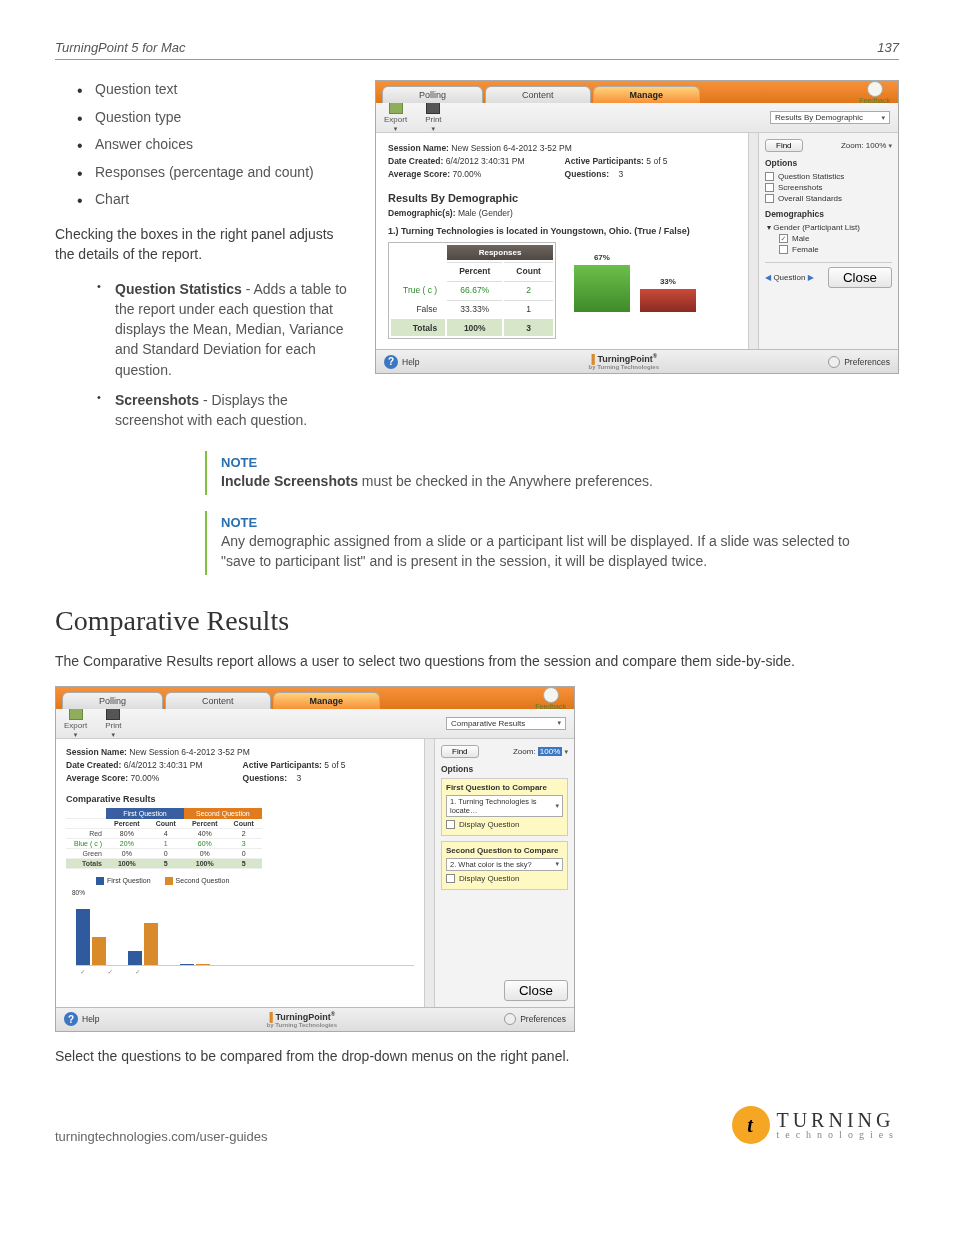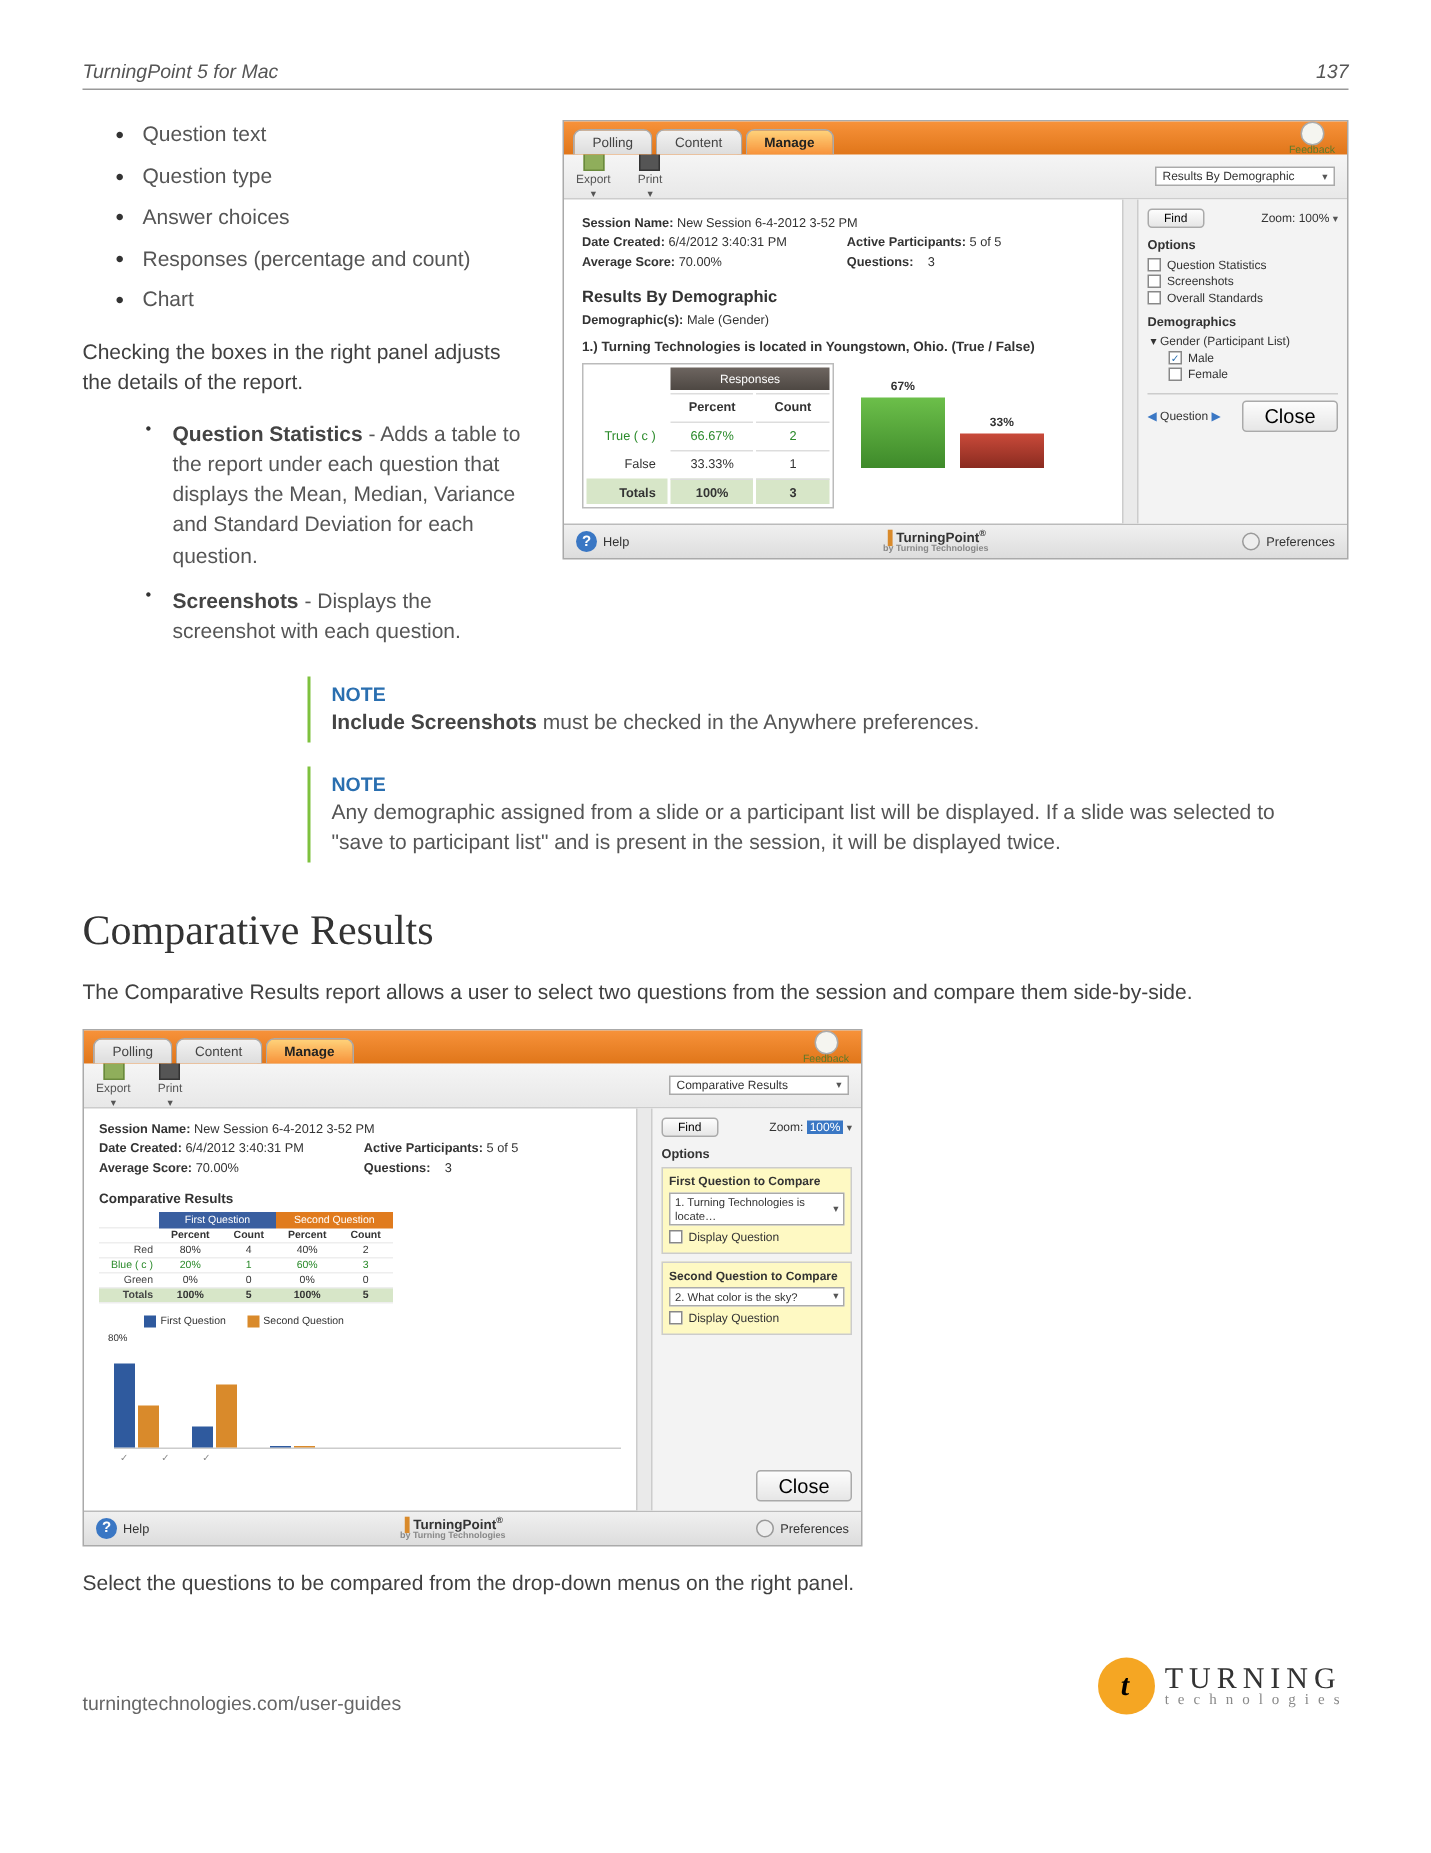--- a/index.html
+++ b/index.html
@@ -14,40 +14,40 @@
 ul.bullets > li::before { content: "•"; position: absolute; left: -18px; top: 0; color: #333; font-size: 16px; }
 ul.bullets2 { list-style: none; padding-left: 60px; margin-top: 12px; }
 ul.bullets2 > li { position: relative; margin-bottom: 10px; color: #555; line-height: 1.45; }
 ul.bullets2 > li::before { content: "•"; position: absolute; left: -18px; top: 0; color: #333; font-size: 11px; }
 .para { color: #404040; line-height: 1.45; margin: 14px 0; }
 .b { font-weight: bold; color: #444; }
 
 
 .app-window { border: 1px solid #aaa; background: #fff; font-size: 9px; color: #333; position: relative; }
 .app-header { background: linear-gradient(#f7923a,#e0761a); height: 22px; display: flex; align-items: flex-end; padding: 0 6px; position: relative; }
-.tab { background: linear-gradient(#f2f2f2,#ddd); border: 1px solid #aaa; border-bottom: none; border-radius: 6px 6px 0 0; padding: 3px 12px; font-size: 9px; margin-right: 2px; color: #444; }
+.tab { background: linear-gradient(#f2f2f2,#ddd); border: 1px solid #aaa; border-bottom: none; border-radius: 6px 6px 0 0; padding: 3px 36px; font-size: 9px; margin-right: 2px; color: #444; }
 .tab.active { background: linear-gradient(#ffd27a,#f7923a); color: #222; font-weight: bold; }
 .feedback-badge { position: absolute; right: 8px; top: 0px; text-align: center; font-size: 7px; color: #5a7a2a; }
 .feedback-badge .circ { width: 16px; height: 16px; border: 1px solid #aaa; border-radius: 50%; background:#f5f5f0; margin: 0 auto; }
 .toolbar { background: linear-gradient(#f5f5f5,#e8e8e8); border-bottom: 1px solid #ccc; padding: 4px 8px; display:flex; align-items:center; gap:18px; height:30px; }
 .tool-item { font-size: 8px; color:#555; display:flex; flex-direction:column; align-items:center; gap:1px;}
 .tool-icon { width:14px; height:12px; background:#8fae5b; border:1px solid #6a8a3d; }
 .tool-icon.dark { background:#555; border-color:#333; }
 .dd { background:#fff; border:1px solid #aaa; padding:1px 4px; font-size:8px; margin-left:auto; min-width:120px; display:flex; justify-content:space-between; align-items:center;}
 .app-body { display:flex; }
 .app-main { flex:1; padding:10px 12px; }
 .app-side { width: 140px; border-left:1px solid #ccc; background:#f3f3f3; padding:6px; font-size:8px; }
 .meta-row { font-size:8.5px; margin-bottom:3px; }
 .meta-row .lbl { font-weight:bold; }
 .sect-title { font-weight:bold; font-size:11px; margin: 10px 0 4px 0; }
 .demo-line { font-size:8.5px; margin-bottom:8px; }
 .q-text { font-size:9px; font-weight:bold; margin-bottom:6px; }
 .results-area { display:flex; gap:18px; align-items:flex-start; }
 .resp-table { border:1px solid #bbb; font-size:8.5px; }
-.resp-table th { background: linear-gradient(#6d6560,#4e4843); color:#fff; font-weight:normal; padding:3px 1px; font-size:8px; }
+.resp-table th { background: linear-gradient(#6d6560,#4e4843); color:#fff; font-weight:bold; padding:3px 1px; font-size:8px; }
 .resp-table td { padding:3px 12px; text-align:center; border-top:1px solid #ddd; }
 .resp-table .rowlbl { text-align:right; padding-right:8px; border:none; }
 .resp-table .corr { color: #2a8a2a; }
 .resp-table .tot td { background:#d7e6c8; font-weight:bold; }
 .mini-chart { display:flex; align-items:flex-end; gap:10px; height:70px; }
 .bar { width: 56px; position:relative; }
 .bar .fill { width:100%; }
 .bar .pct { position:absolute; top:-12px; width:100%; text-align:center; font-size:8px; font-weight:bold; }
 .side-title { font-weight:bold; font-size:8.5px; margin-bottom:4px; }
 .chk { display:flex; align-items:center; gap:4px; margin:2px 0; font-size:8px;}

